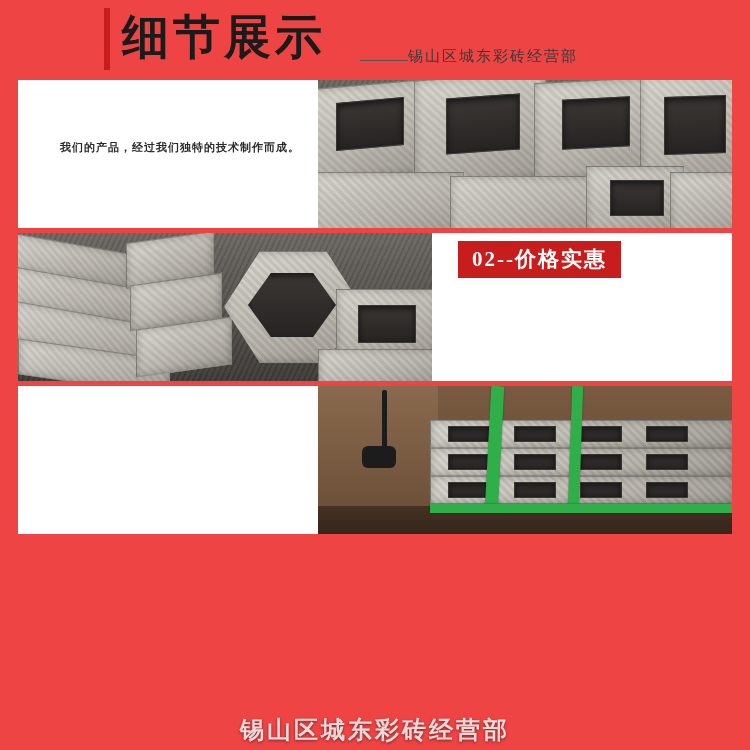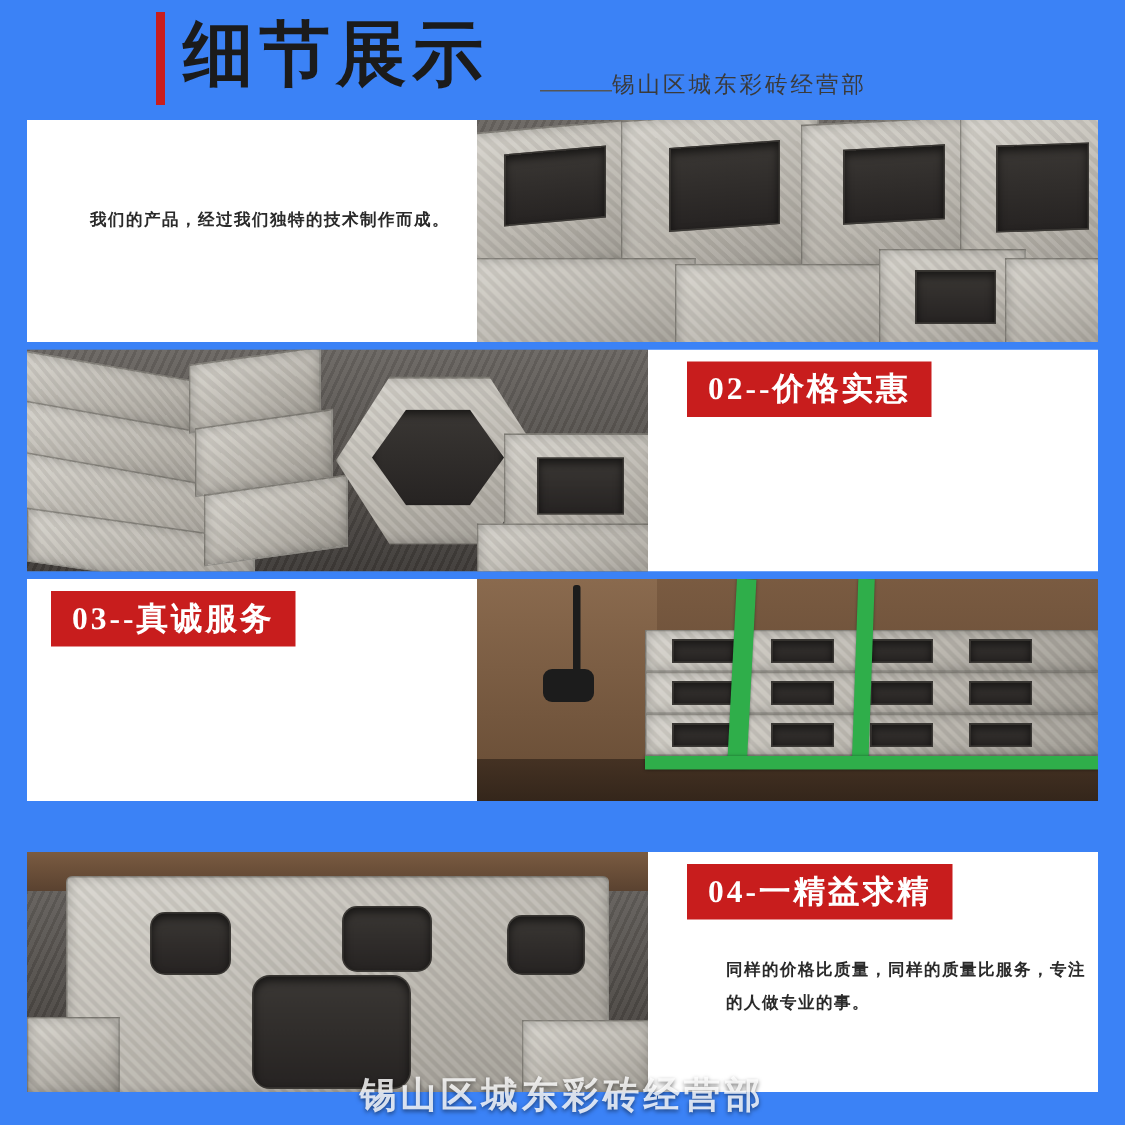--- a/index.html
+++ b/index.html
@@ -12,21 +12,21 @@
     background: #ffffff;
     font-family: "Liberation Sans", sans-serif;
     overflow: hidden;
     position: relative;
   }
 
   .page {
     position: relative;
     width: 750px;
     height: 750px;
-    background: #3b82f6;
+    background: #ef4444;
   }
 
   
   .header {
     position: absolute;
     left: 0;
     top: 0;
     width: 750px;
     height: 78px;
   }
@@ -257,21 +257,20 @@
     <div class="half rightText">
       <div class="textcol">
         <div class="tag t2">02--价格实惠</div>
       </div>
     </div>
   </div>
 
   <div class="block block-3">
     <div class="half left">
       <div class="textcol">
-        <div class="tag t3">03--真诚服务</div>
       </div>
     </div>
     <div class="half right">
       <div class="photo">
         <div class="mud" style="inset:0;"></div>
         <div class="mud" style="left:0; top:110px; width:100%; height:40px; background:linear-gradient(180deg,#4a3626,#33251a);"></div>
 
         <div style="position:absolute; left:0; top:0; width:120px; height:120px; background:linear-gradient(180deg,#8a6a4e,#6d5139);"></div>
         <div class="wire" style="left:64px; top:4px; width:5px; height:76px;"></div>
         <div class="wire" style="left:44px; top:60px; width:34px; height:22px; border-radius:6px;"></div>
@@ -294,37 +293,16 @@
         <div class="hole" style="left:262px; top:96px; width:40px; height:14px;"></div>
         <div class="hole" style="left:328px; top:96px; width:40px; height:14px;"></div>
 
         <div class="strap" style="left:170px; top:0; width:13px; height:126px; transform:rotate(3deg);"></div>
         <div class="strap" style="left:252px; top:0; width:11px; height:126px; transform:rotate(2deg);"></div>
         <div class="strap" style="left:112px; top:118px; width:302px; height:9px;"></div>
       </div>
     </div>
   </div>
 
-  <div class="block block-4">
-    <div class="half leftphoto">
-      <div class="photo">
-        <div class="ground"></div>
-        <div class="mud" style="left:0; top:0; width:100%; height:26px;"></div>
-        <div class="blk" style="left:26px; top:16px; width:360px; height:144px; border-radius:4px;"></div>
-        <div class="hole" style="left:82px; top:40px; width:52px; height:40px; border-radius:10px;"></div>
-        <div class="hole" style="left:210px; top:36px; width:58px; height:42px; border-radius:10px;"></div>
-        <div class="hole" style="left:320px; top:42px; width:50px; height:38px; border-radius:10px;"></div>
-        <div class="hole" style="left:150px; top:82px; width:104px; height:74px; border-radius:12px;"></div>
-        <div class="blk" style="left:0px; top:110px; width:60px; height:50px;"></div>
-        <div class="blk" style="left:330px; top:112px; width:84px; height:48px;"></div>
-      </div>
-    </div>
-    <div class="half rightText">
-      <div class="textcol">
-        <div class="tag t4">04-一精益求精</div>
-        <div class="desc d4">同样的价格比质量，同样的质量比服务，专注的人做专业的事。</div>
-      </div>
-    </div>
-  </div>
 
   <div class="footer-mark">锡山区城东彩砖经营部</div>
 
 </div>
 
 </body></html>

